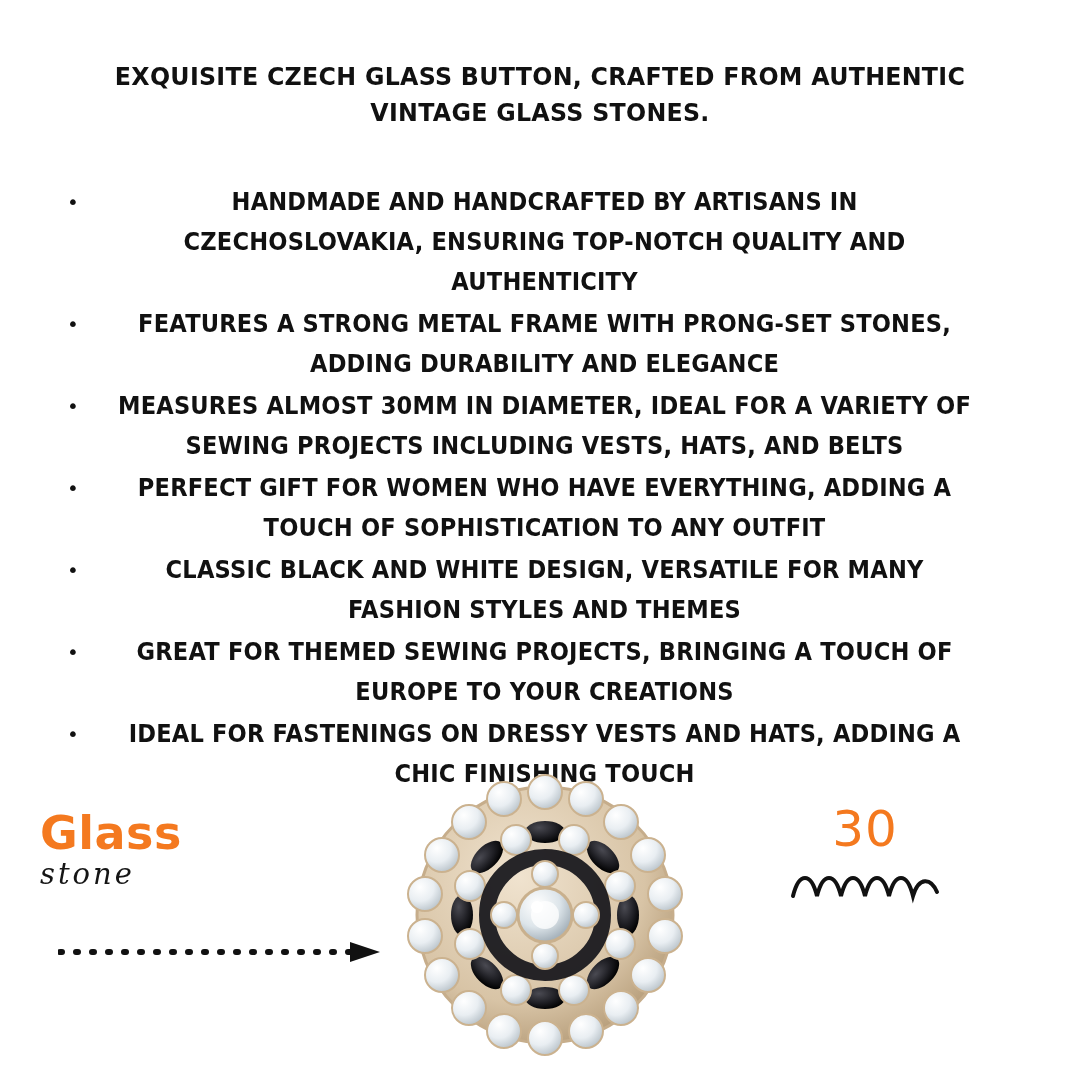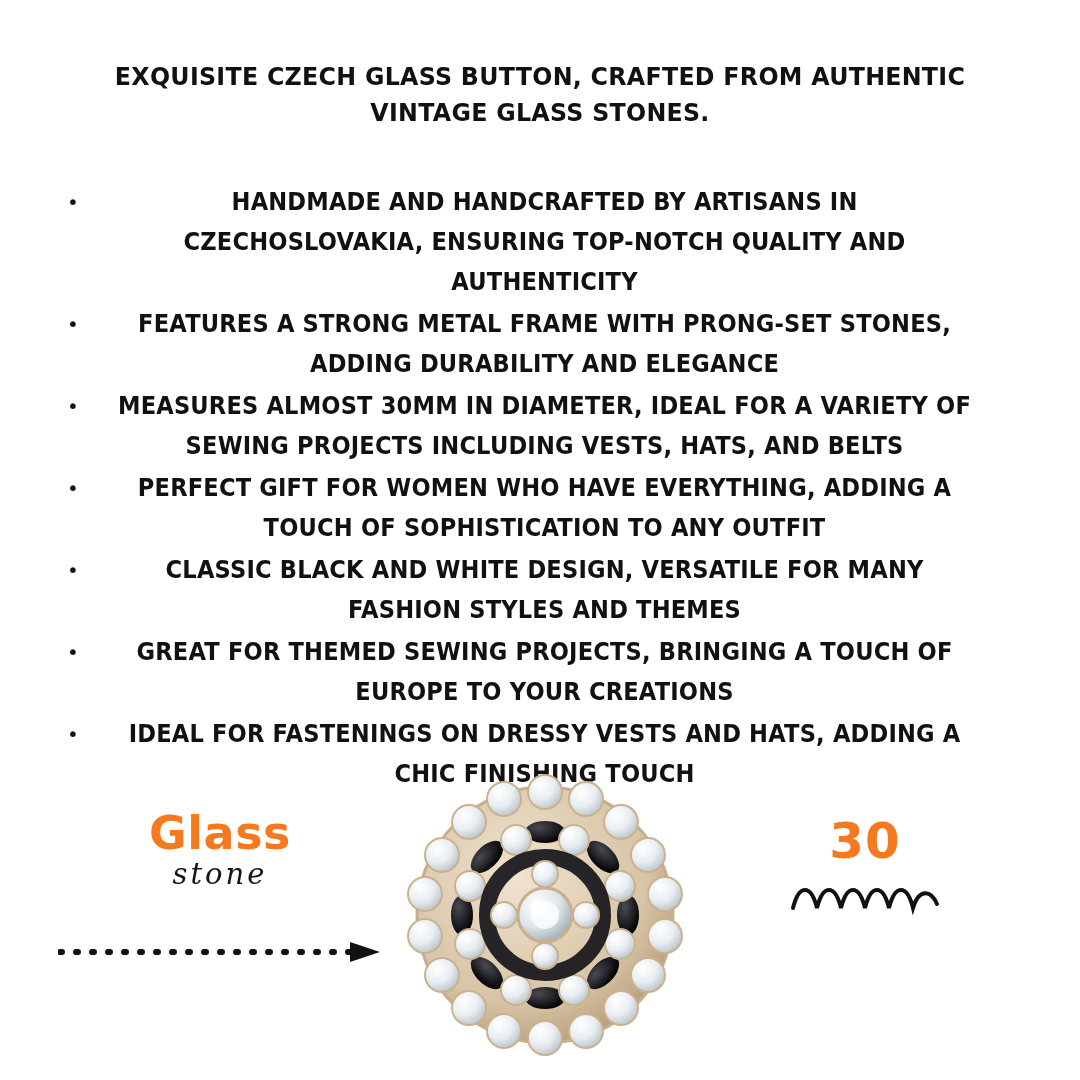--- a/index.html
+++ b/index.html
@@ -84,21 +84,20 @@
     width: 1080px;
     height: 310px;
   }
 
   
   .callout-left {
     position: absolute;
     left: 40px;
     top: 40px;
     width: 360px;
-    text-align: center;
   }
   .callout-left .big {
     font-family: "DejaVu Sans", sans-serif;
     font-size: 46px;
     font-weight: 700;
     color: #F4791F;
     letter-spacing: 0.5px;
     line-height: 1;
   }
   .callout-left .script {
@@ -122,25 +121,24 @@
   .callout-right {
     position: absolute;
     left: 700px;
     top: 34px;
     width: 330px;
     text-align: center;
   }
   .callout-right .big {
     font-family: "DejaVu Sans", sans-serif;
     font-size: 50px;
-    font-weight: 700;
+    font-weight: 400;
     color: #F4791F;
     letter-spacing: 1px;
     line-height: 1;
-    margin-top: 12px;
   }
   .callout-right .squiggle {
     margin-top: 8px;
     display: flex;
     justify-content: center;
   }
 
   
   .product {
     position: absolute;

